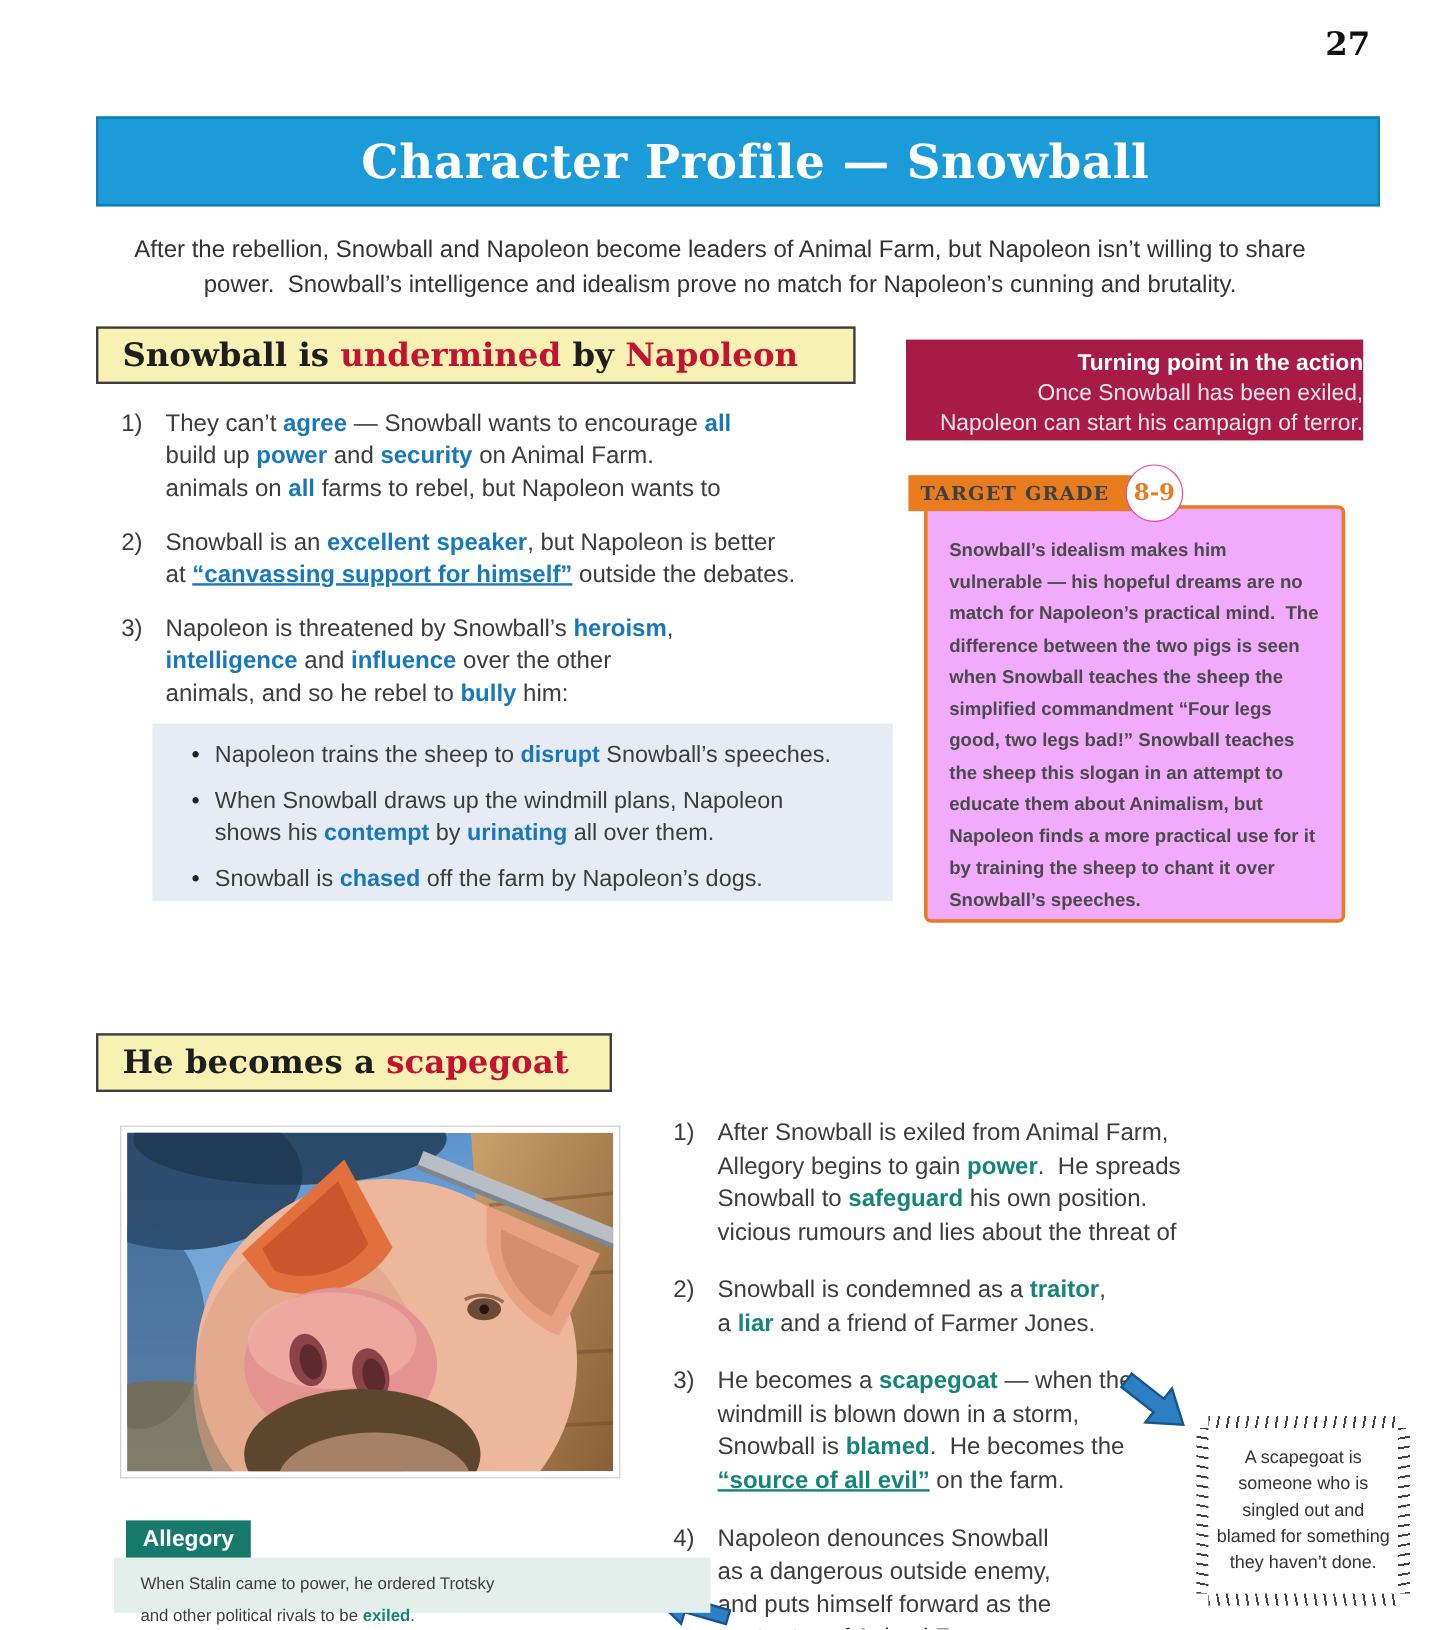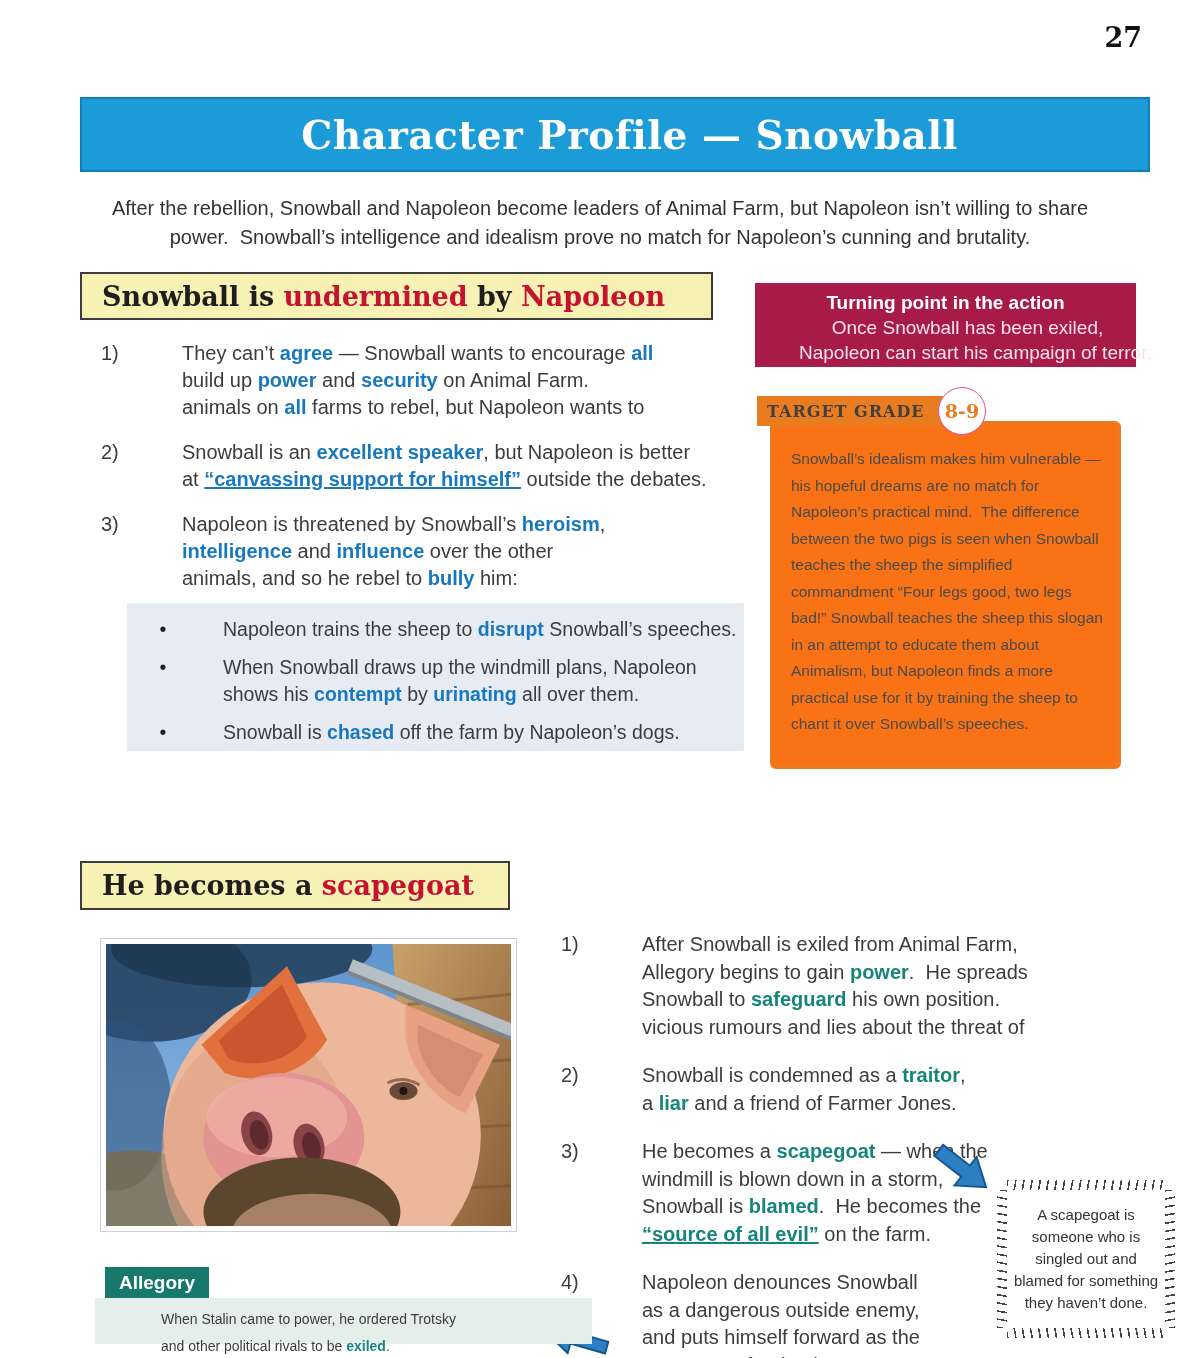--- a/index.html
+++ b/index.html
@@ -17,41 +17,41 @@
         font-size:27px;color:#1e1e1e;padding-left:20px;white-space:pre;}
   .h1{left:80px;top:272px;width:633px;height:48px;}
   .h2{left:80px;top:861px;width:430px;height:49px;}
   .hbox .r{color:#c41230;}
   .list{position:absolute;font-size:20px;line-height:27px;color:#3c3c3c;}
   .list1{left:101px;top:340px;width:650px;}
   .list2{left:561px;top:931px;width:470px;line-height:27.5px;}
   .li{display:flex;margin-bottom:18px;}
   .list2 .li{margin-bottom:21px;}
   .num{width:37px;flex:none;}
-  .ln{white-space:pre;padding-left:44px;}
+  .ln{white-space:pre;}
   .b{color:#1878be;font-weight:bold;}
   .bu{color:#1878be;font-weight:bold;text-decoration:underline;}
   .g{color:#15857b;font-weight:bold;}
   .gu{color:#15857b;font-weight:bold;text-decoration:underline;}
   .bulletbox{position:absolute;left:127px;top:603px;width:617px;height:148px;background:#e7ebf4;
         box-sizing:border-box;padding-top:13px;font-size:19.5px;line-height:27px;}
   .bl{display:flex;margin-bottom:11px;padding-left:20px;}
   .bl .dot{width:32px;flex:none;text-align:center;color:#222;}
   .turning{position:absolute;left:755px;top:283px;width:381px;height:84px;background:#a81a48;
-        color:#f6e3ea;text-align:center;font-size:19px;line-height:25px;box-sizing:border-box;padding-top:7px;}
+        color:#f6e3ea;text-align:right;font-size:19px;line-height:25px;box-sizing:border-box;padding-top:7px;}
   .t-title{font-weight:bold;color:#fff;}
   .grade-tab{position:absolute;left:757px;top:396px;width:186px;height:30px;background:#e87c1e;
         color:#404040;font-family:"DejaVu Serif",serif;font-weight:bold;font-size:16px;letter-spacing:1px;
         display:flex;align-items:center;padding-left:10px;box-sizing:border-box;z-index:3;}
   .grade-circle{position:absolute;left:938px;top:387px;width:48px;height:48px;border-radius:50%;
         background:#fff;border:1px solid #ec4899;box-sizing:border-box;color:#e87c1e;font-weight:bold;
         font-size:19px;display:flex;align-items:center;justify-content:center;z-index:4;
         font-family:"DejaVu Serif",serif;}
-  .grade-box{position:absolute;left:770px;top:421px;width:351px;height:348px;background:#f97316;
-        border:3px solid #e87c1e;border-radius:6px;box-sizing:border-box;padding:22px 15px 0 18px;z-index:2;}
+  .grade-box{position:absolute;left:770px;top:421px;width:351px;height:348px;background:#f0abfc;
+        border:3px solid #e87c1e;border-radius:6px;box-sizing:border-box;padding:22px 15px 0 18px;z-index:2;font-weight:bold;}
   .gtext{font-size:15.5px;line-height:26.5px;color:#4a4a4a;white-space:pre-wrap;}
   .photo{position:absolute;left:100px;top:938px;width:417px;height:294px;background:#fff;
         border:1px solid #cfcfcf;box-sizing:border-box;padding:5px;}
   .photo svg{width:100%;height:100%;display:block;}
   .note{position:absolute;left:997px;top:1180px;width:178px;height:158px;}
   .ntext{position:absolute;left:14px;top:12px;right:14px;bottom:12px;text-align:center;font-size:15px;
         line-height:22px;color:#333;display:flex;align-items:center;justify-content:center;}
   .tick-t{position:absolute;left:10px;right:10px;top:0;height:10px;
         background:repeating-linear-gradient(100deg,#444 0 1.6px,transparent 1.6px 8px);}
   .tick-b{position:absolute;left:10px;right:10px;bottom:0;height:10px;

